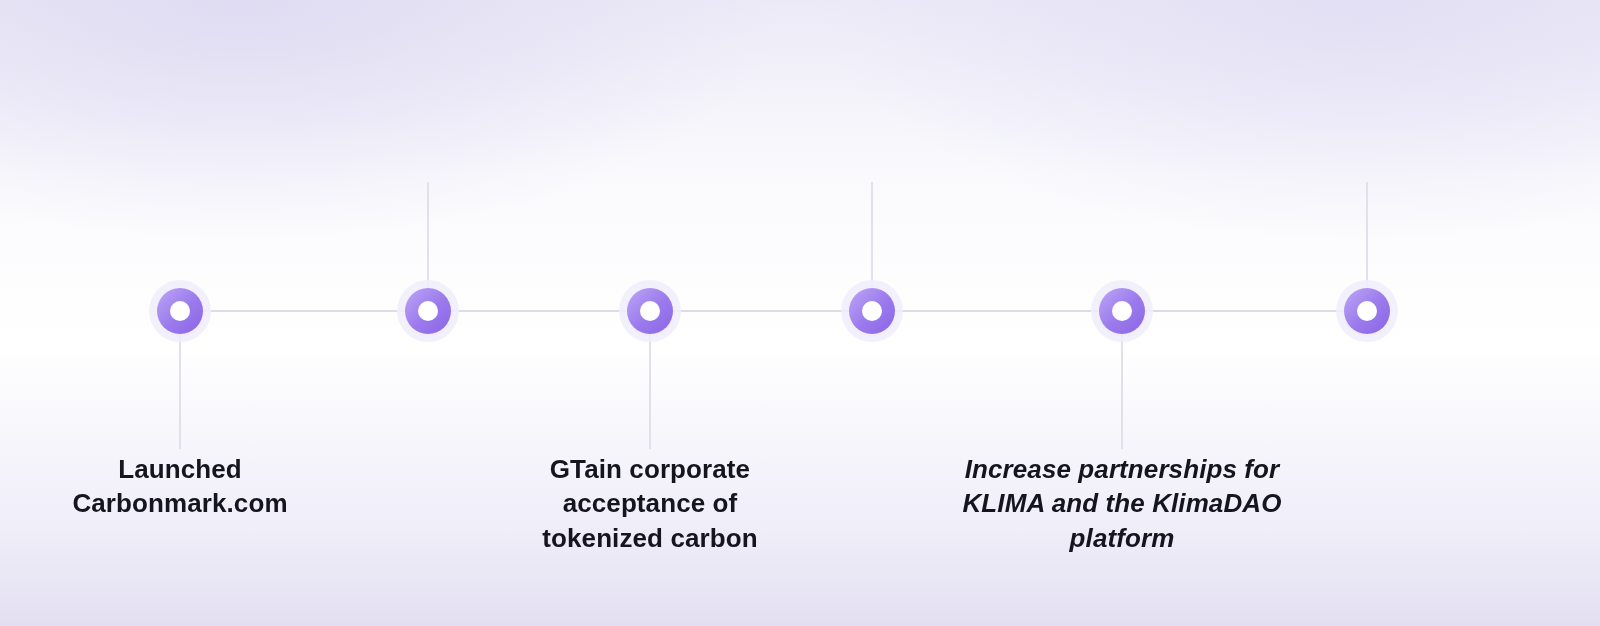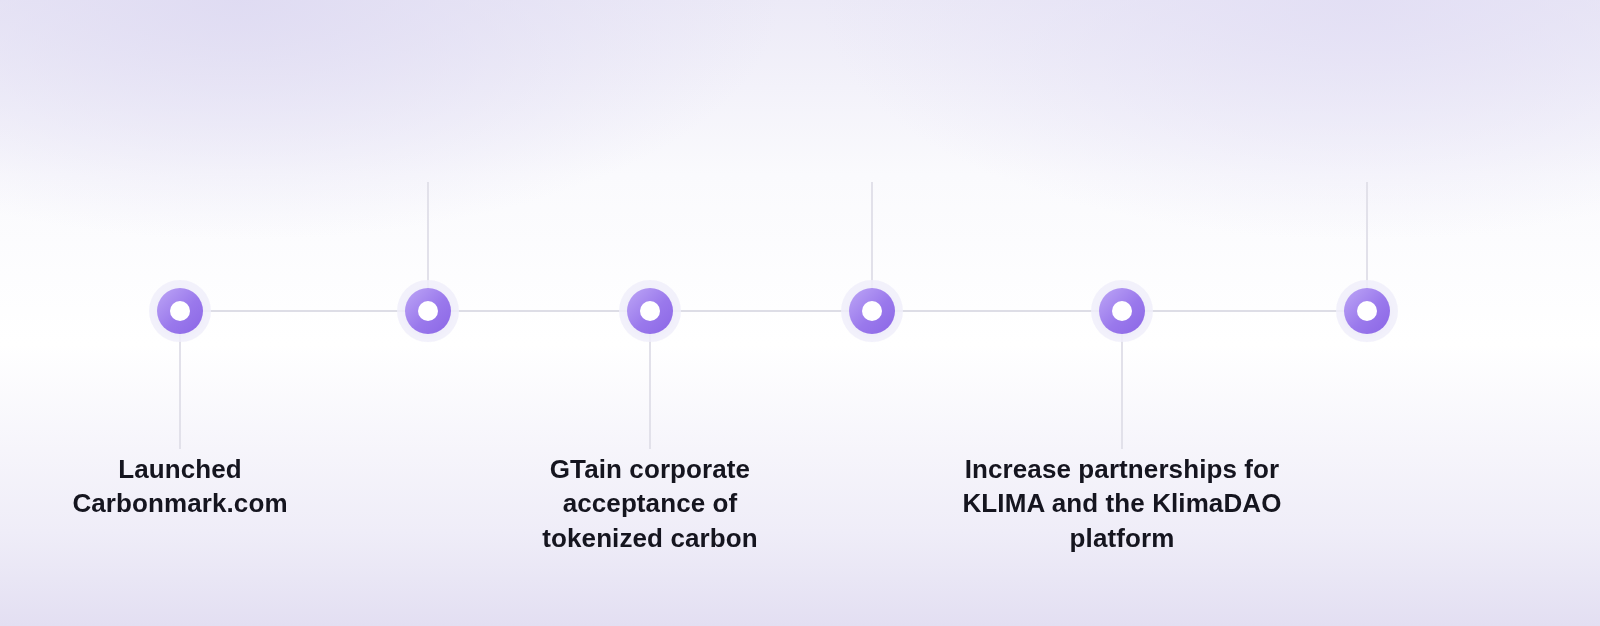--- a/index.html
+++ b/index.html
@@ -86,21 +86,21 @@
   }
   
   .item.i0 { left: 180px; }
   .item.i1 { left: 428px; }
   .item.i2 { left: 650px; }
   .item.i3 { left: 872px; }
   .item.i4 { left: 1122px; }
   .item.i5 { left: 1367px; }
   .item.i0 .label { width: 320px; }
   .item.i2 .label { width: 300px; }
-  .item.i4 .label { width: 360px; }
+  .item.i4 .label { width: 360px; font-style: italic; }
 </style>
 </head>
 <body>
 
 <div class="canvas">
 
   <div class="hline"></div>
 
   <div class="item i0 below">
     <div class="connector"></div>

